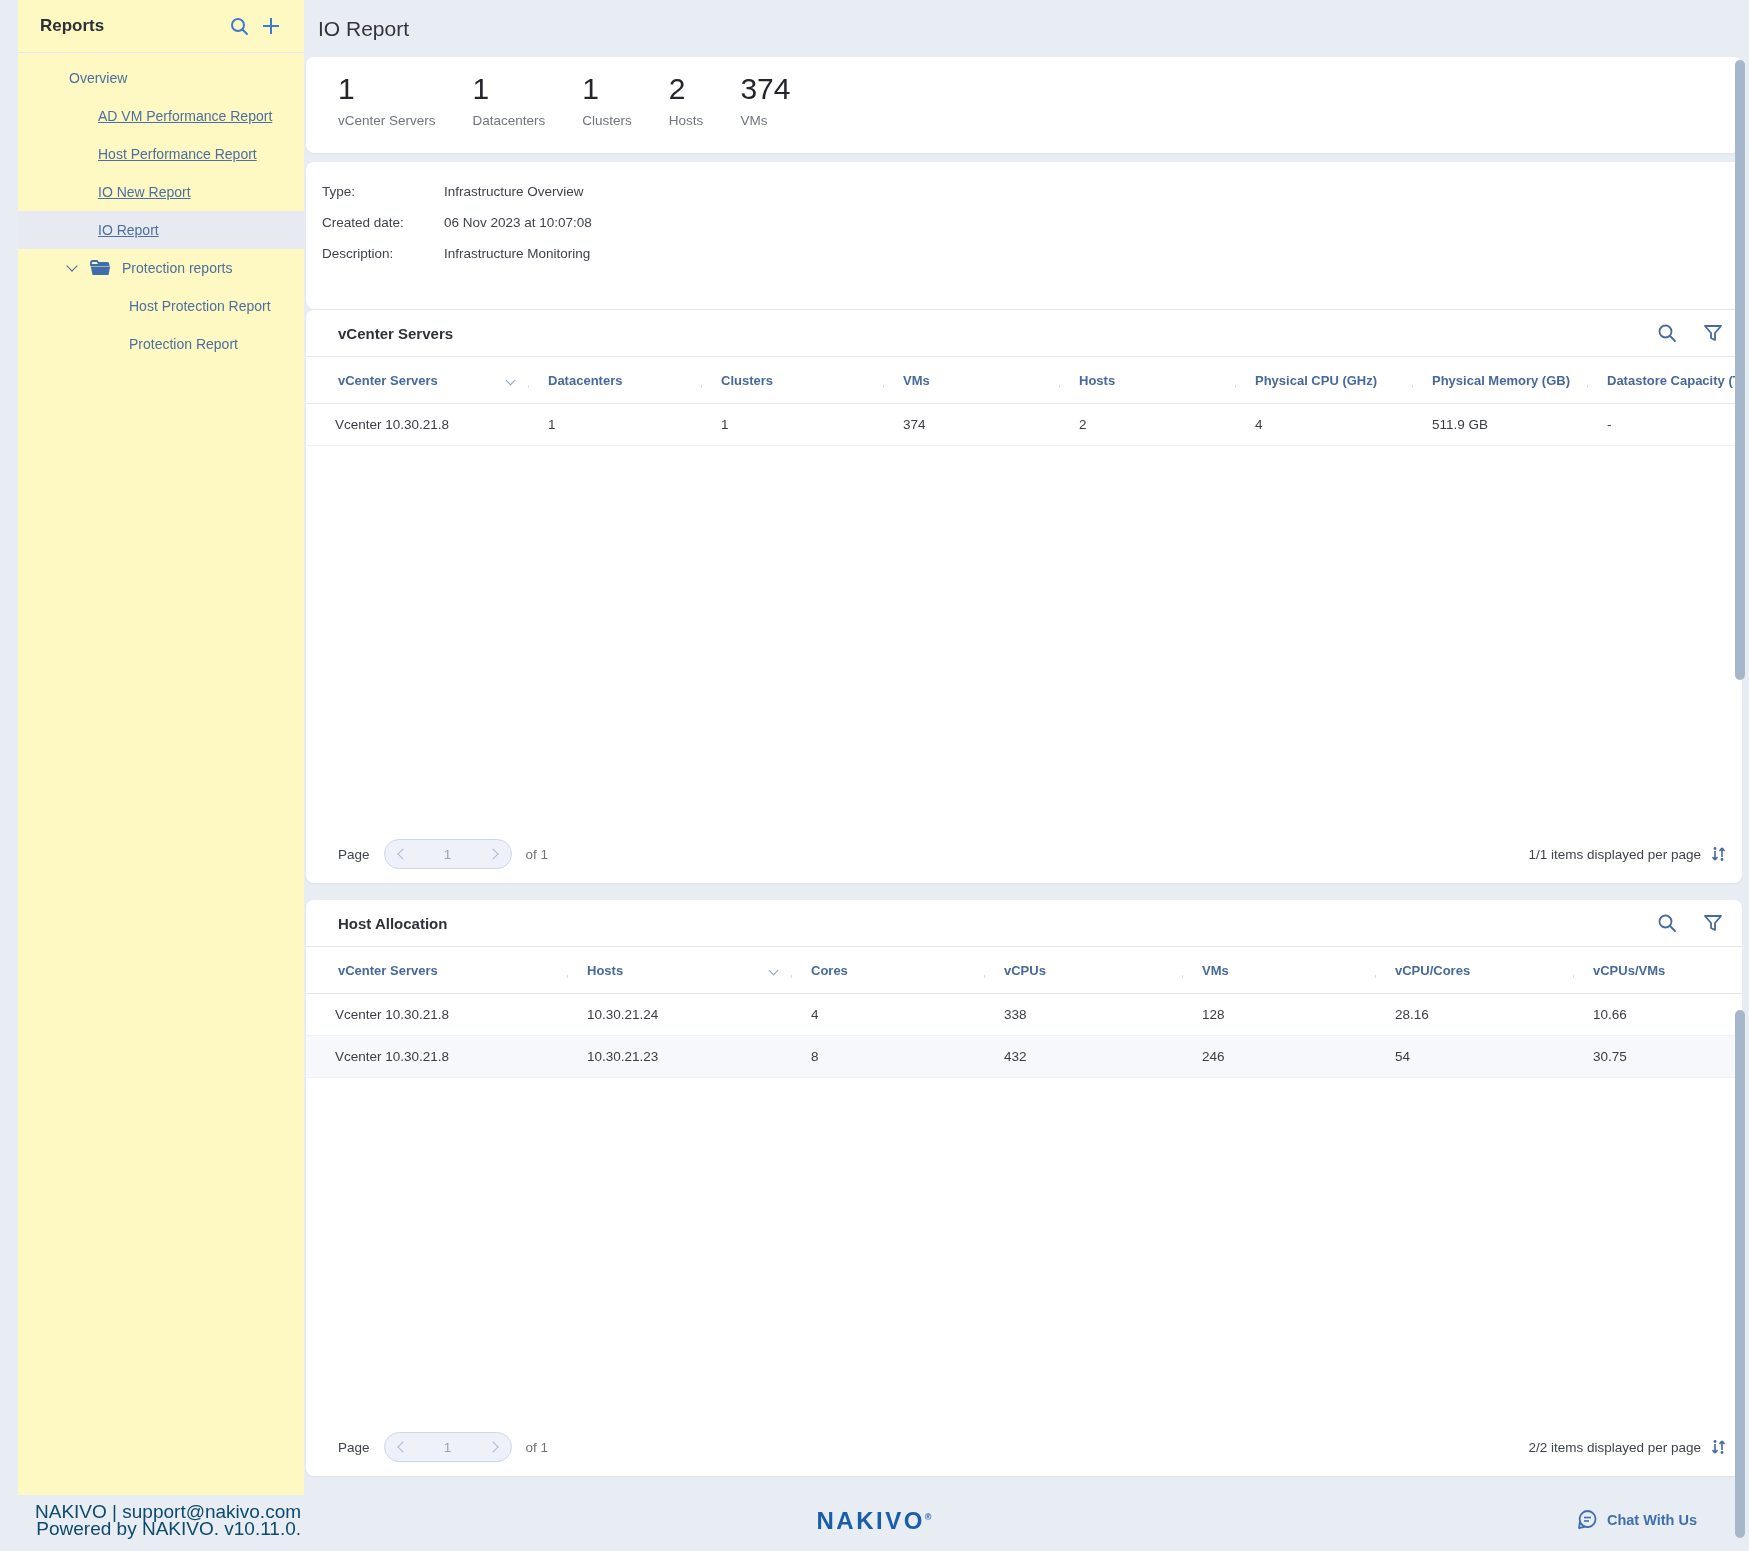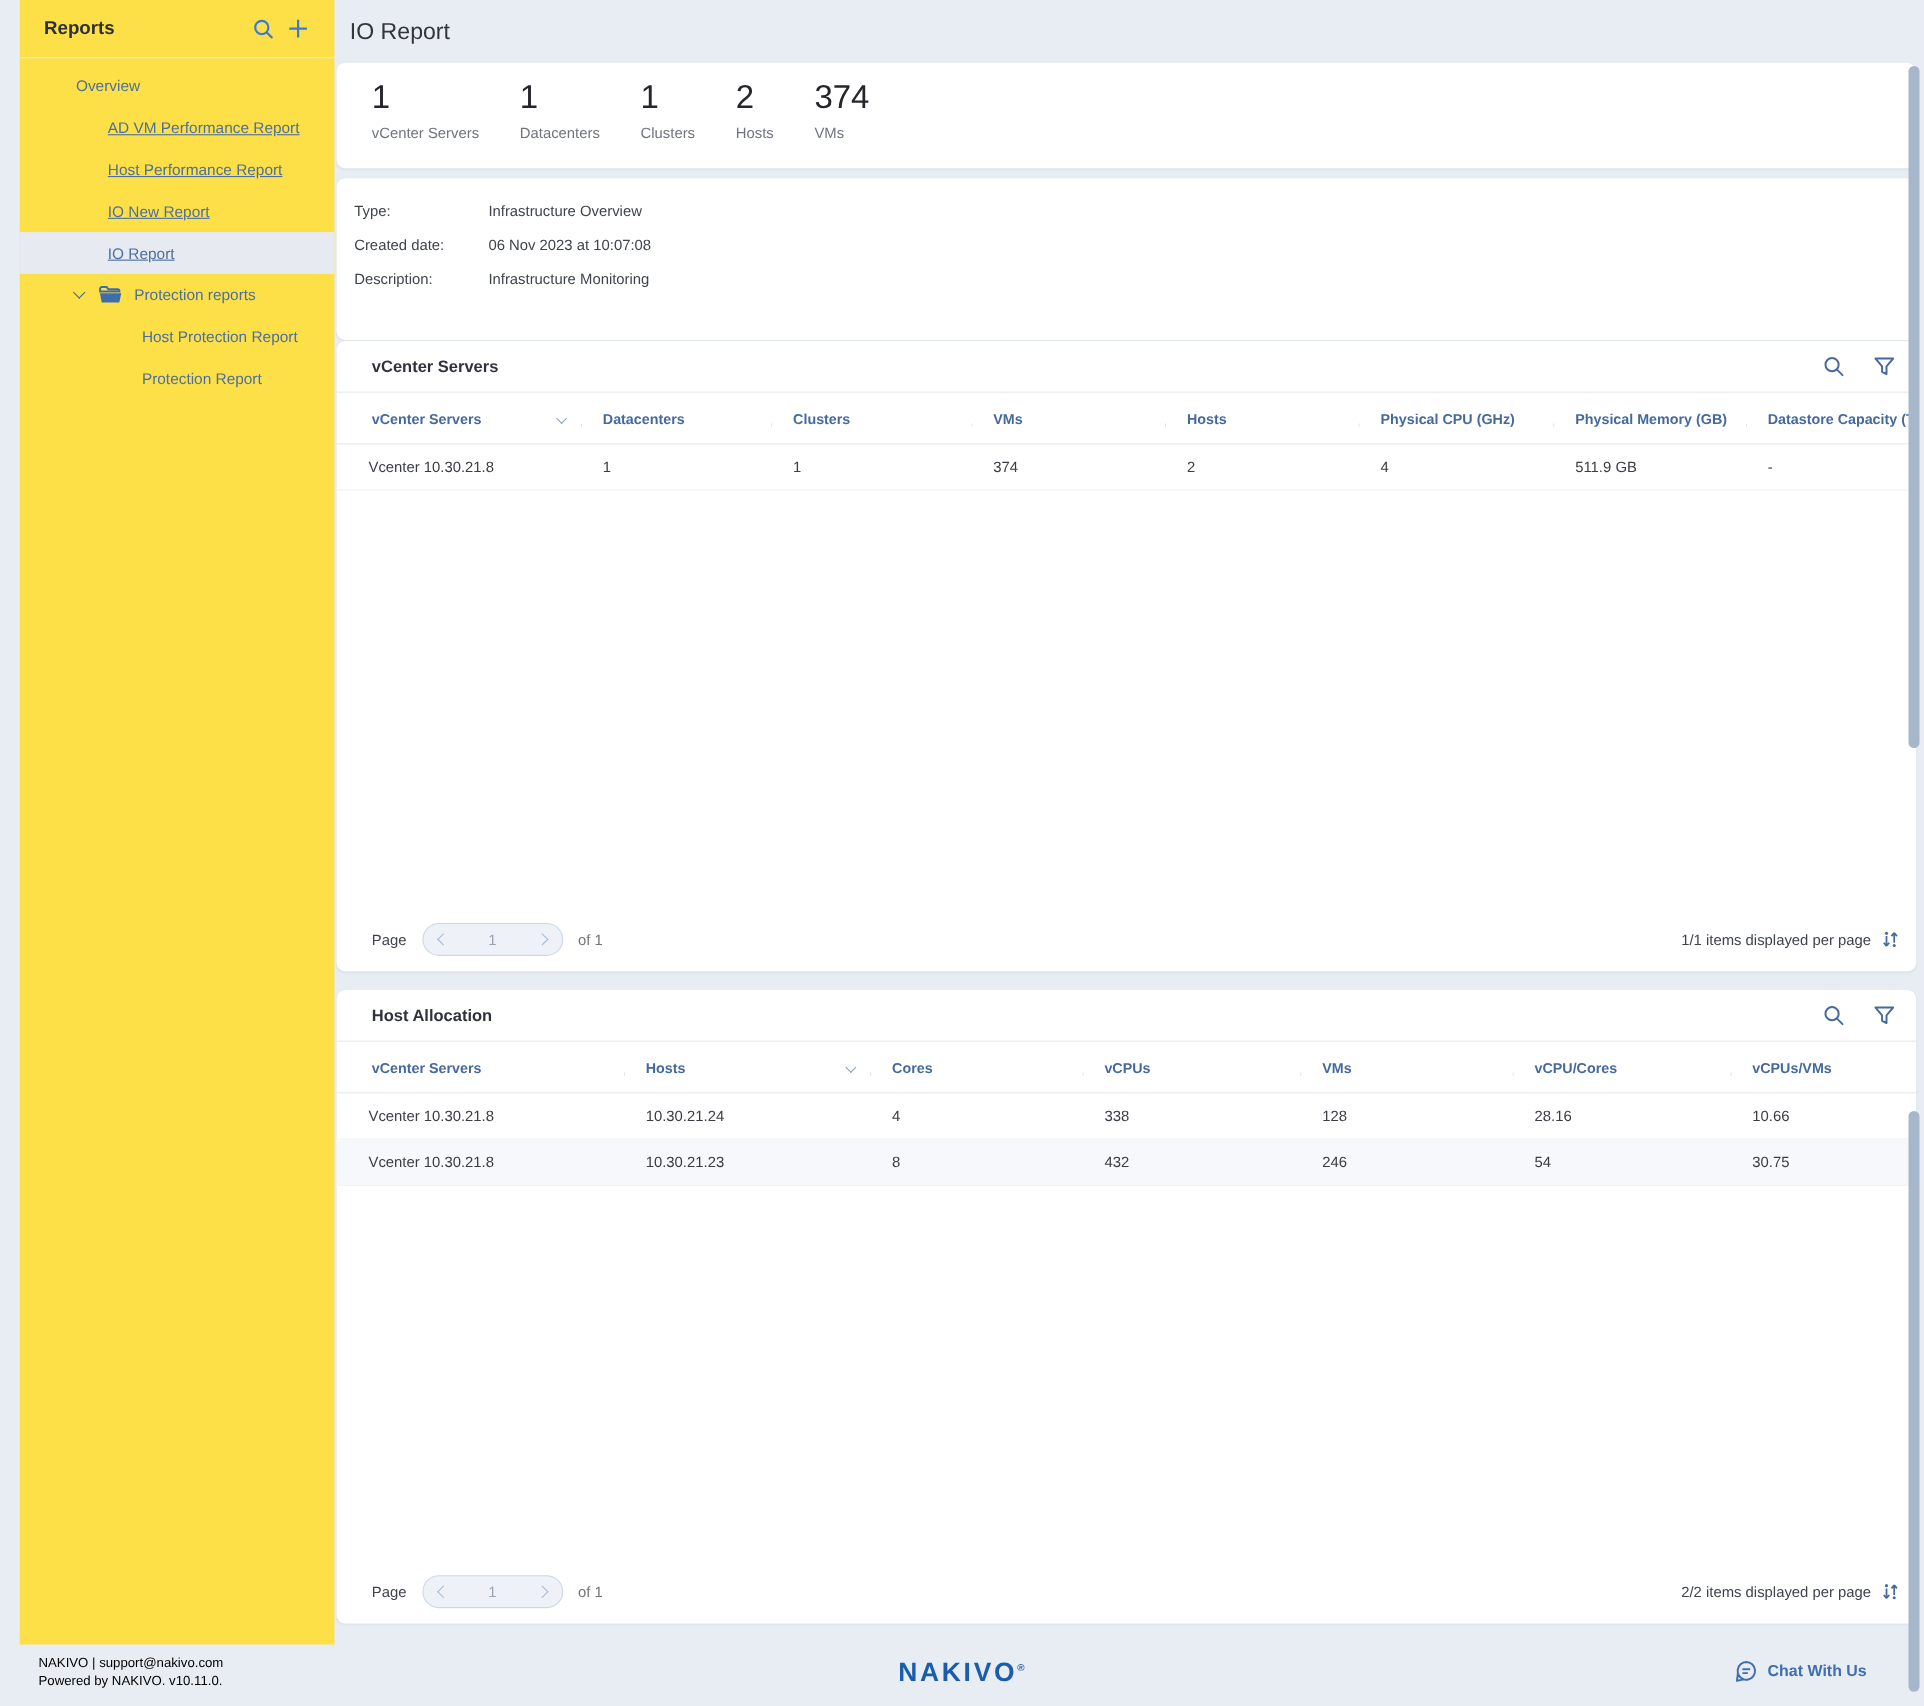--- a/index.html
+++ b/index.html
@@ -6,21 +6,21 @@
   html,body { width:1749px; height:1551px; }
   body {
     position:relative; overflow:hidden;
     background:#e8ecf3;
     font-family:"Liberation Sans", sans-serif;
     color:#3a3d44;
   }
   
   .sidebar {
     position:absolute; left:18px; top:0; width:286px; height:1495px;
-    background:#fde047;
+    background:#fef9c3;
   }
   .sb-header {
     height:53px; display:flex; align-items:center;
     padding:0 22px 0 22px; border-bottom:1px solid #e4e8ee;
   }
   .sb-title { font-size:17px; font-weight:bold; color:#2d3037; flex:1; }
   .sb-hicon { width:22px; height:22px; margin-left:10px; display:flex; align-items:center; justify-content:center; cursor:pointer; }
   .sb-items { padding-top:6px; }
   .sb-item {
     height:38px; display:flex; align-items:center;
@@ -75,21 +75,21 @@
   .pg-pill { width:128px; height:30px; border:1px solid #cbd8ea; background:#eef2f8; border-radius:16px;
              display:flex; align-items:center; justify-content:space-between; padding:0 14px; }
   .pg-chev { width:8px; height:8px; border-top:1.7px solid #a9bcd4; border-right:1.7px solid #a9bcd4; display:inline-block; cursor:pointer; }
   .pg-chev.left  { transform:rotate(-135deg); }
   .pg-chev.right { transform:rotate(45deg); }
   .pg-num { font-size:13.5px; color:#99a2b1; }
   .pg-of { font-size:13.5px; color:#737373; margin-left:14px; flex:1; }
   .pg-items { font-size:13.5px; color:#3f434c; margin-right:10px; }
   
   .footer { position:absolute; left:0; top:1495px; width:1749px; height:56px; }
-  .ft-left { position:absolute; left:35px; top:8px; font-size:12px; color:#000000; line-height:17px; }
+  .ft-left { position:absolute; left:35px; top:8px; font-size:19px; color:#0c4a6e; line-height:17px;text-align:right; }
   .ft-logo { position:absolute; left:874px; top:12px; transform:translateX(-50%);
              font-size:24px; font-weight:bold; letter-spacing:2.5px; color:#1a5dab; white-space:nowrap; }
   .ft-logo sup { font-size:9px; letter-spacing:0; }
   .ft-chat { position:absolute; right:52px; top:14px; display:flex; align-items:center; gap:9px;
              font-size:14.5px; font-weight:bold; color:#3f6fae; cursor:pointer; }
   
   .scrollbar { position:absolute; left:1734px; top:0; width:12px; height:1551px; z-index:50; }
   .sb-thumb { position:absolute; left:1px; width:10px; background:#a6b7cb; border-radius:6px; }
   .sb-thumb.t1 { top:60px; height:620px; }
   .sb-thumb.t2 { top:1010px; height:528px; }

